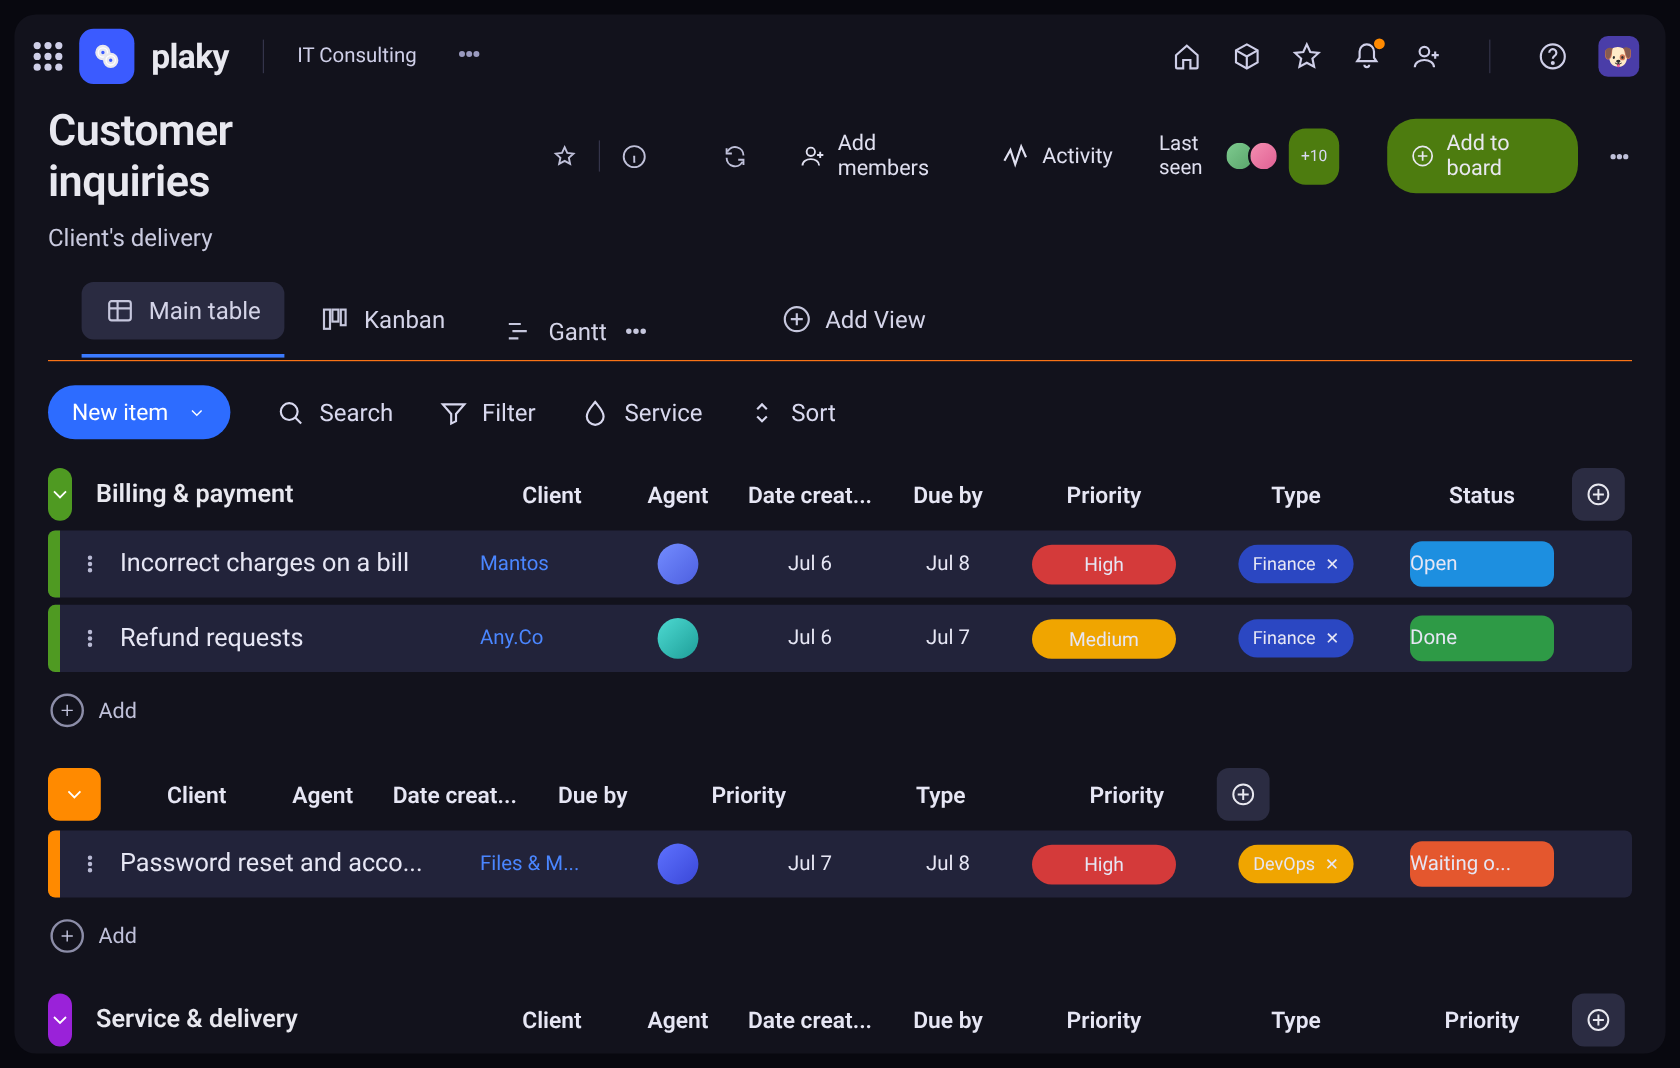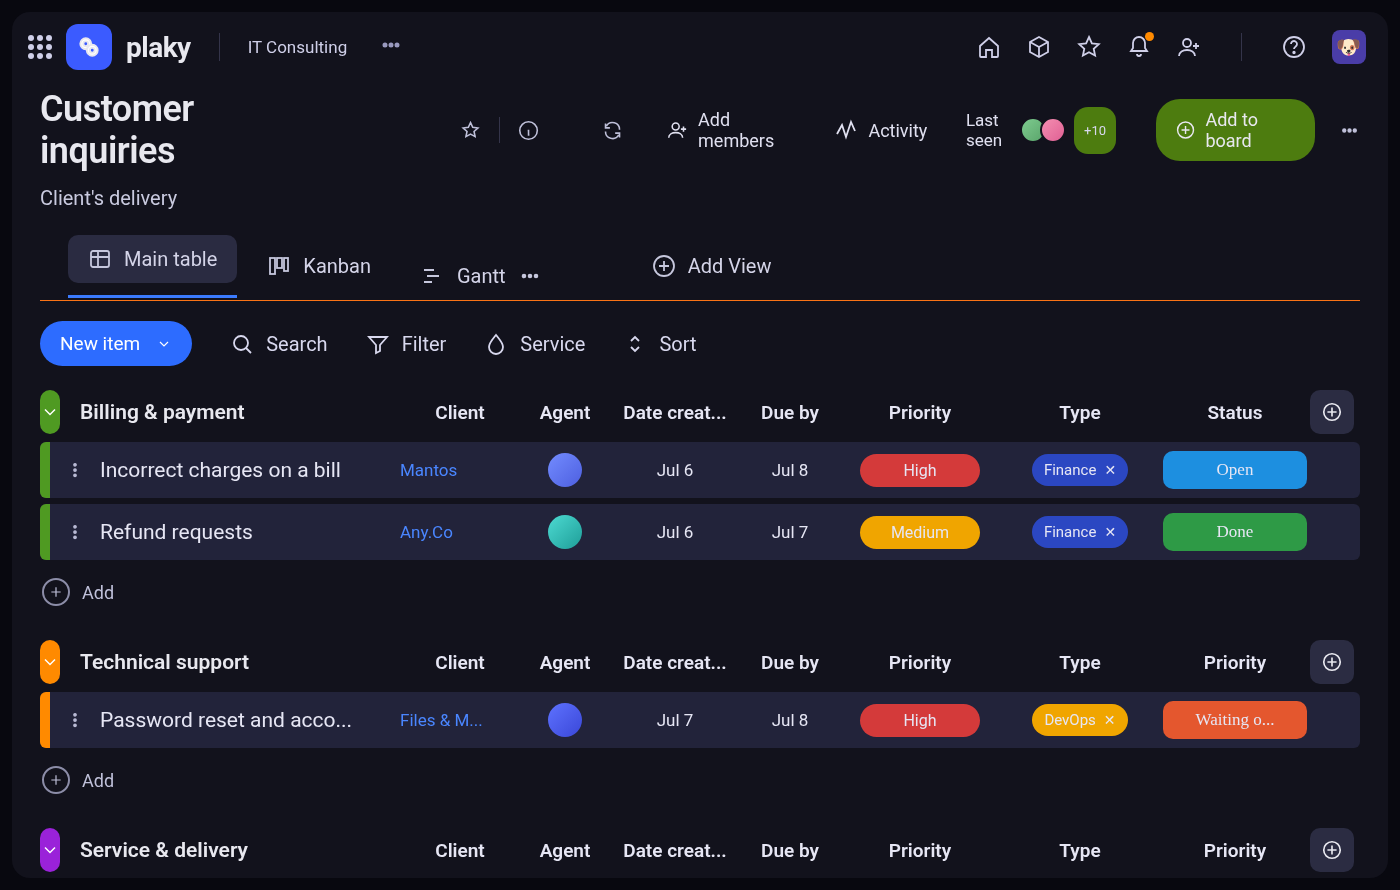--- a/index.html
+++ b/index.html
@@ -89,21 +89,21 @@
   .cell.title{justify-content:flex-start;font-size:21px;}
   .cell.link{color:#4a86ff;justify-content:flex-start;}
   .row-grid{display:grid;grid-template-columns: 300px 120px 90px 130px 100px 160px 160px 150px 50px; align-items:center;flex:1;}
   .agent-av{width:34px;height:34px;border-radius:50%;}
   .ava1{background:linear-gradient(135deg,#738cff,#4d5fe0);} .ava2{background:linear-gradient(135deg,#4ddad2,#1e9e98);} .ava3{background:linear-gradient(135deg,#5e72ff,#3a47d8);}
   .pill{padding:7px 0;border-radius:22px;font-size:16px;text-align:center;width:120px;}
   .p-high{background:#d43a3a;} .p-med{background:#f0a500;}
   .tag{background:#2b47c2;border-radius:22px;padding:7px 12px;display:inline-flex;align-items:center;gap:8px;font-size:15px;}
   .tag .x{font-size:14px;}
   .tag.devops{background:#f0a500;}
-  .status{border-radius:10px;padding:9px 0;text-align:center;font-size:17px;width:144px;font-family:Liberation Serif, serif;}
+  .status{border-radius:10px;padding:9px 0;font-size:17px;width:120px;}
   .st-open{background:#1d8fe0;} .st-done{background:#2e9a46;} .st-wait{background:#e4572e;}
   .add-row{display:flex;align-items:center;gap:12px;color:#bfc0d9;font-size:18px;padding:12px 0 16px 2px;cursor:pointer;}
   .add-row .plus{width:28px;height:28px;display:flex;align-items:center;justify-content:center;border:2px solid #8c8da8;border-radius:50%;}
   svg{stroke:currentColor;fill:none;stroke-width:1.8;}
 </style>
 </head>
 <body>
 
 <div class="app">
 
@@ -428,21 +428,20 @@
           <span>Add</span>
         </div>
       </div>
       <div class="group">
         <div class="group-header">
     <div class="collapse-btn g-orange">
       <svg width="20" height="20" viewBox="0 0 24 24">
               <path d="M6 9l6 6 6-6"></path>
             </svg>
     </div>
-    <div class="group-name">Technical support</div>
     <div style="flex:1;display:grid;grid-template-columns:120px 90px 130px 100px 160px 160px 150px 50px;align-items:center;">
       <div class="colh">Client</div>
       <div class="colh">Agent</div>
       <div class="colh">Date creat...</div>
       <div class="colh">Due by</div>
       <div class="colh">Priority</div>
       <div class="colh">Type</div>
       <div class="colh">Priority</div>
       <div class="add-col">
               <svg width="22" height="22" viewBox="0 0 24 24">

